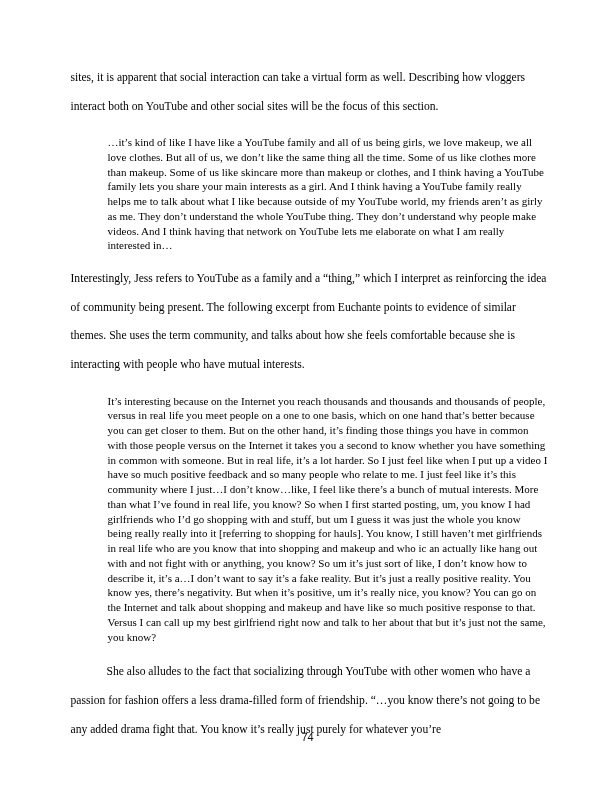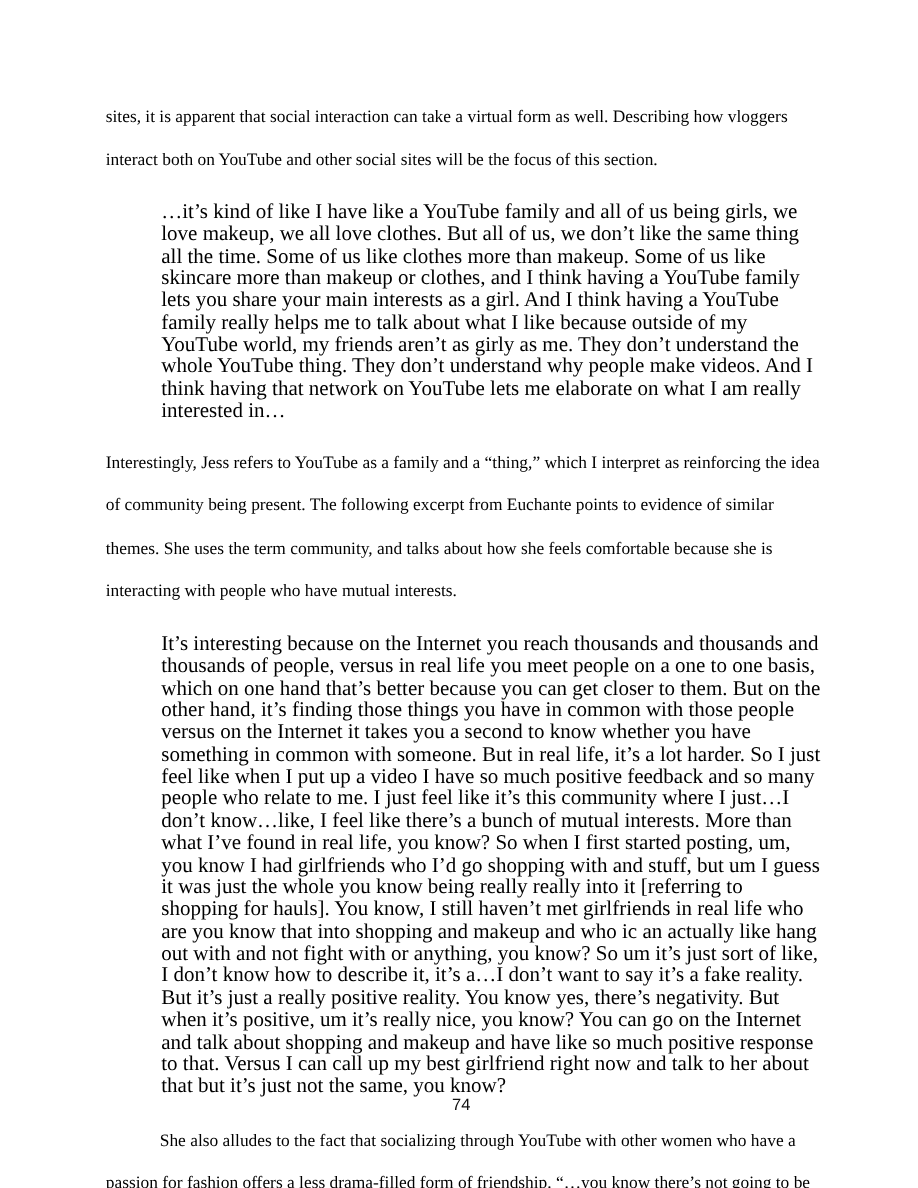--- a/index.html
+++ b/index.html
@@ -29,21 +29,21 @@
     line-height: 28.6px;
     text-align: left;
     margin: 0;
     -webkit-font-smoothing: antialiased;
   }
   .indent-first {
     text-indent: 36px;
   }
   
   .block-quote {
-    font-size: 14px;
+    font-size: 11px;
     line-height: 14.75px;
     margin: 0;
     margin-left: 37px;
     width: 440px;
     text-align: left;
   }
   .gap-before-quote {
     height: 14px;
   }
   .gap-after-quote {

